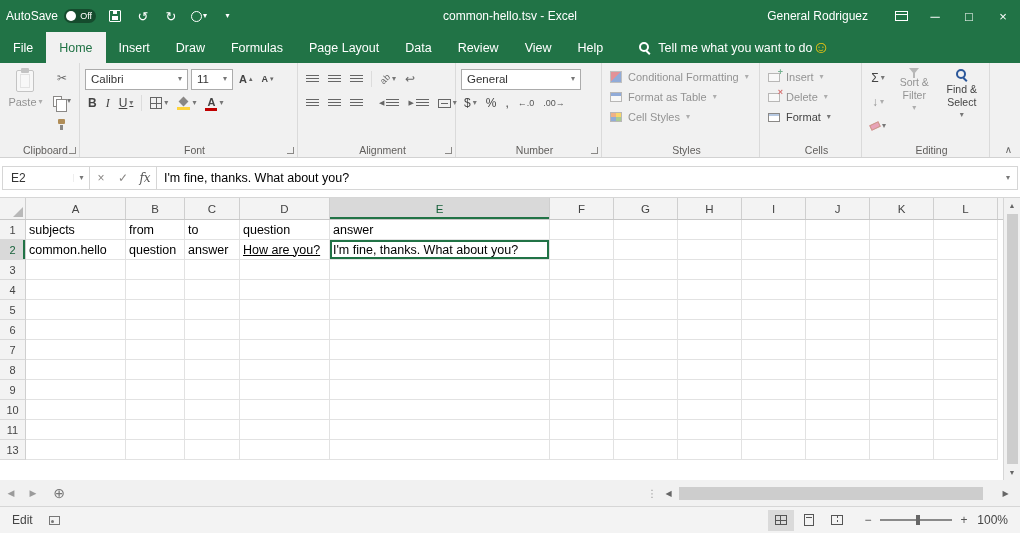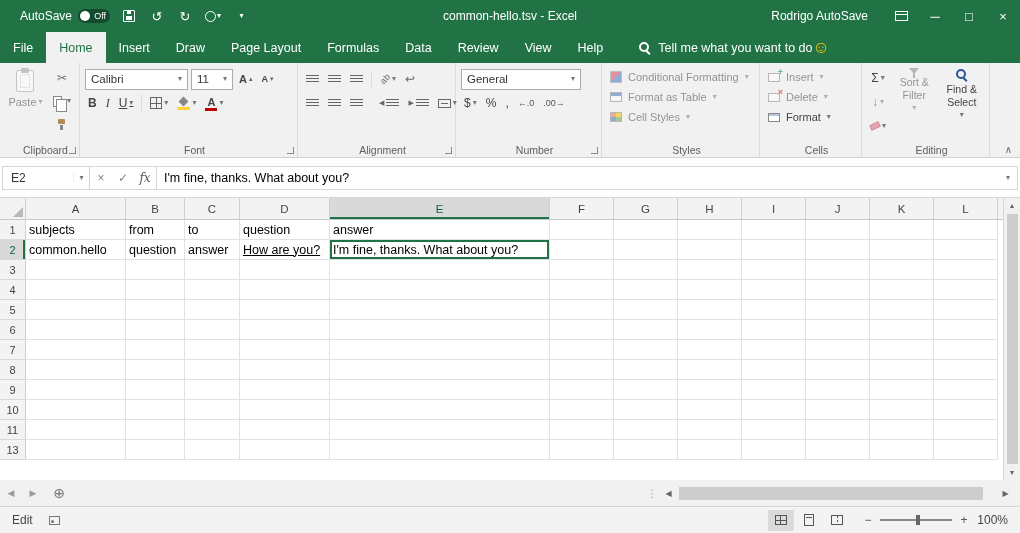--- a/index.html
+++ b/index.html
@@ -2,21 +2,21 @@
 <html><head>
 <meta charset="utf-8">
 <title>Excel</title>
 <style>
   * { box-sizing: border-box; margin: 0; padding: 0; }
   html,body { width:1020px; height:533px; overflow:hidden; }
   body { font-family:"Liberation Sans", sans-serif; background:#fff; color:#222; }
 
   
   .titlebar { height:32px; background:#217346; color:#fff; display:flex; align-items:center; position:relative; font-size:12px; }
-  .tb-left { display:flex; align-items:center; gap:10px; padding-left:20px; z-index:2; }
+  .tb-left { display:flex; align-items:center; gap:10px; padding-left:6px; z-index:2; }
   .autosave { display:flex; align-items:center; gap:6px; }
   .pill { width:32px; height:14px; border-radius:8px; background:rgba(0,0,0,.35); position:relative; display:flex; align-items:center; justify-content:flex-end; padding-right:4px; font-size:9px; color:#fff; }
   .pill::before { content:""; position:absolute; left:2px; top:2px; width:10px; height:10px; border-radius:50%; background:#fff; }
   .qat { width:18px; height:20px; display:flex; align-items:center; justify-content:center; font-size:13px; }
   .qat .dd { margin-left:1px; }
   .i-save { position:relative; width:12px; height:12px; border:1.5px solid #fff; border-radius:1px; display:inline-block; }
   .i-save::before { content:""; position:absolute; top:0; left:3px; width:4px; height:3px; background:#fff; }
   .i-save::after { content:""; position:absolute; bottom:1px; left:2px; right:2px; height:4px; background:#fff; }
   .i-circle { width:11px; height:11px; border:1.5px solid #fff; border-radius:50%; display:inline-block; }
   .tb-title { position:absolute; left:0; right:0; text-align:center; font-size:12px; z-index:1; }
@@ -207,21 +207,21 @@
     <span class="qat">
         <span class="i-circle"></span>
         <span class="dd" style="color:#fff">▾</span>
       </span>
     <span class="qat">
         <span class="dd" style="color:#fff">▾</span>
       </span>
   </div>
   <div class="tb-title">common-hello.tsv - Excel</div>
   <div class="tb-right">
-    <span class="user">Rodrigo AutoSave</span>
+    <span class="user">General Rodriguez</span>
     <span class="winbtn">
         <span class="i-ribbonopts"></span>
       </span>
     <span class="winbtn">
         <span>─</span>
       </span>
     <span class="winbtn">
         <span>□</span>
       </span>
     <span class="winbtn">
@@ -229,22 +229,22 @@
       </span>
   </div>
 </div>
 
 <div class="tabrow">
   <div style="display:flex">
       <div class="rtab">File</div>
       <div class="rtab active">Home</div>
       <div class="rtab">Insert</div>
       <div class="rtab">Draw</div>
+      <div class="rtab">Formulas</div>
       <div class="rtab">Page Layout</div>
-      <div class="rtab">Formulas</div>
       <div class="rtab">Data</div>
       <div class="rtab">Review</div>
       <div class="rtab">View</div>
       <div class="rtab">Help</div>
     </div>
   <div class="tellme">
     <span class="i-mag mag-white"></span>
     <span>Tell me what you want to do</span>
   </div>
   <div class="smiley">

